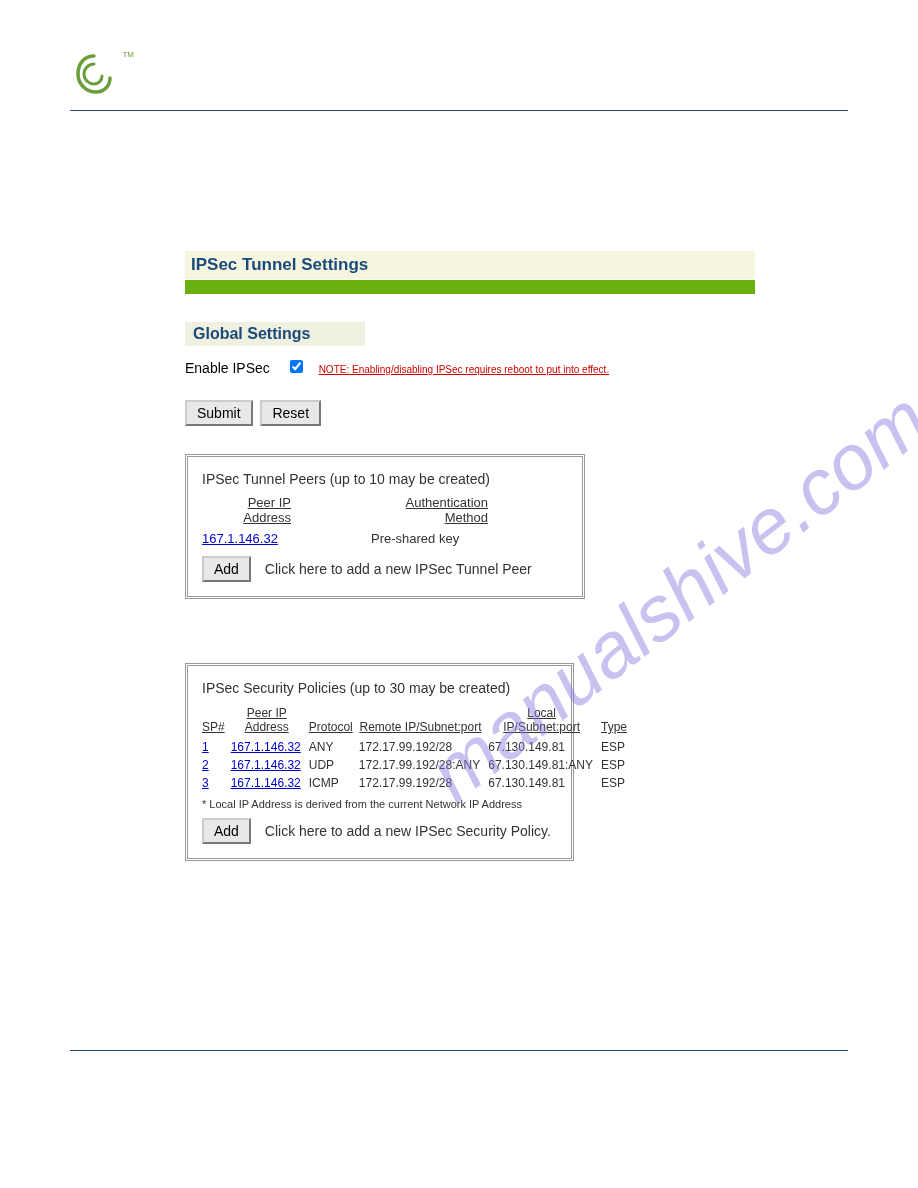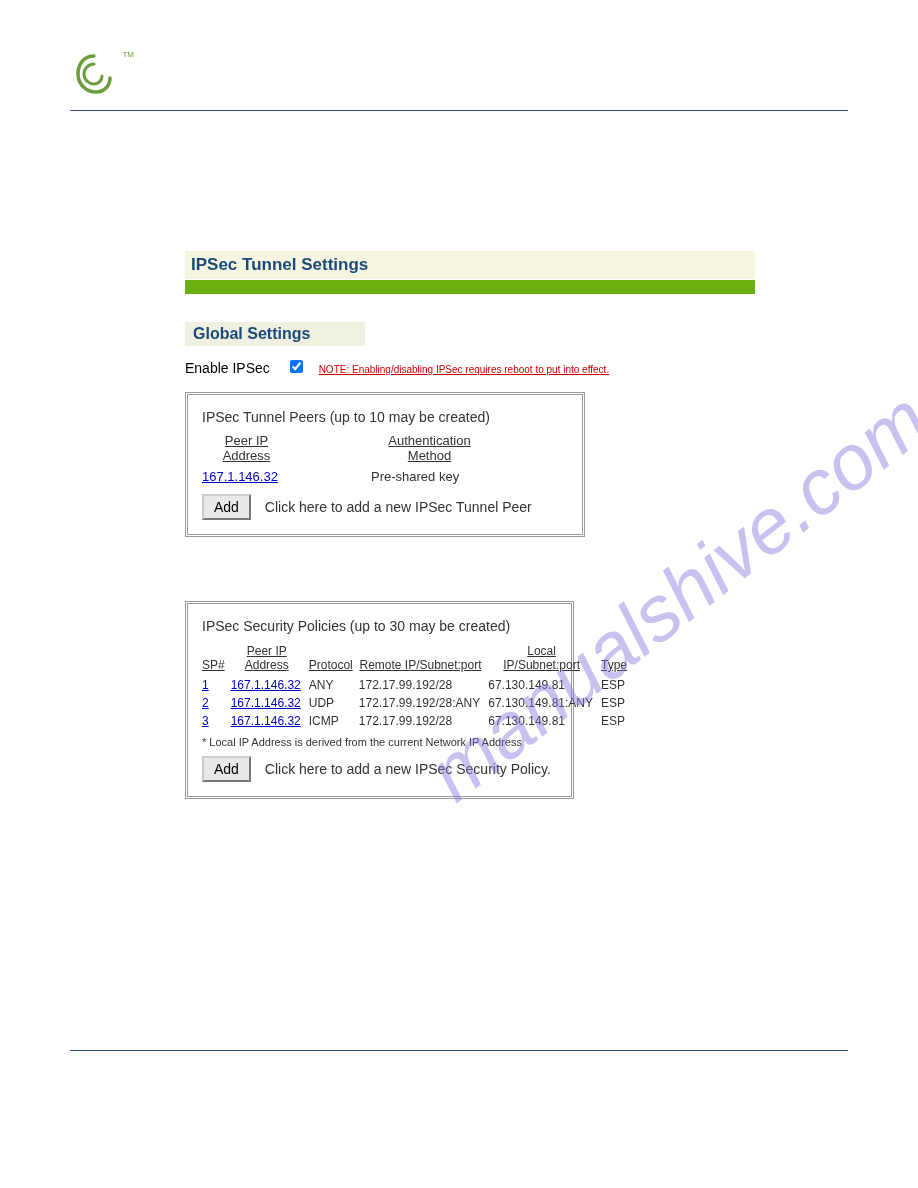--- a/index.html
+++ b/index.html
@@ -95,21 +95,21 @@
       color: #333;
       margin-bottom: 8px;
     }
     .peer-table {
       font-size: 13px;
       color: #333;
       border-collapse: collapse;
       margin-bottom: 10px;
     }
     .peer-table th {
-      text-align: center;
+      text-align: right;
       text-decoration: underline;
       font-weight: normal;
       padding-right: 80px;
       padding-bottom: 4px;
     }
     .peer-table td {
       padding-right: 80px;
       padding-top: 2px;
     }
     .link {
@@ -191,20 +191,24 @@
   <div class="green-bar"></div>
 
   <div class="section-title">Global Settings</div>
 
   <div class="enable-row">
     <span>Enable IPSec</span>
     <input type="checkbox" class="chk" checked="" style="">
     <span class="note-red">NOTE: Enabling/disabling IPSec requires reboot to put into effect.</span>
   </div>
 
+  <div class="button-row">
+    <button class="btn">Submit</button>
+    <button class="btn">Reset</button>
+  </div>
 
   <div class="panel" style="width:400px">
     <div class="panel-title">IPSec Tunnel Peers (up to 10 may be created)</div>
     <table class="peer-table">
       <tbody>
           <tr>
         <th>Peer IP Address</th>
         <th>Authentication Method</th>
       </tr>
       <tr>

